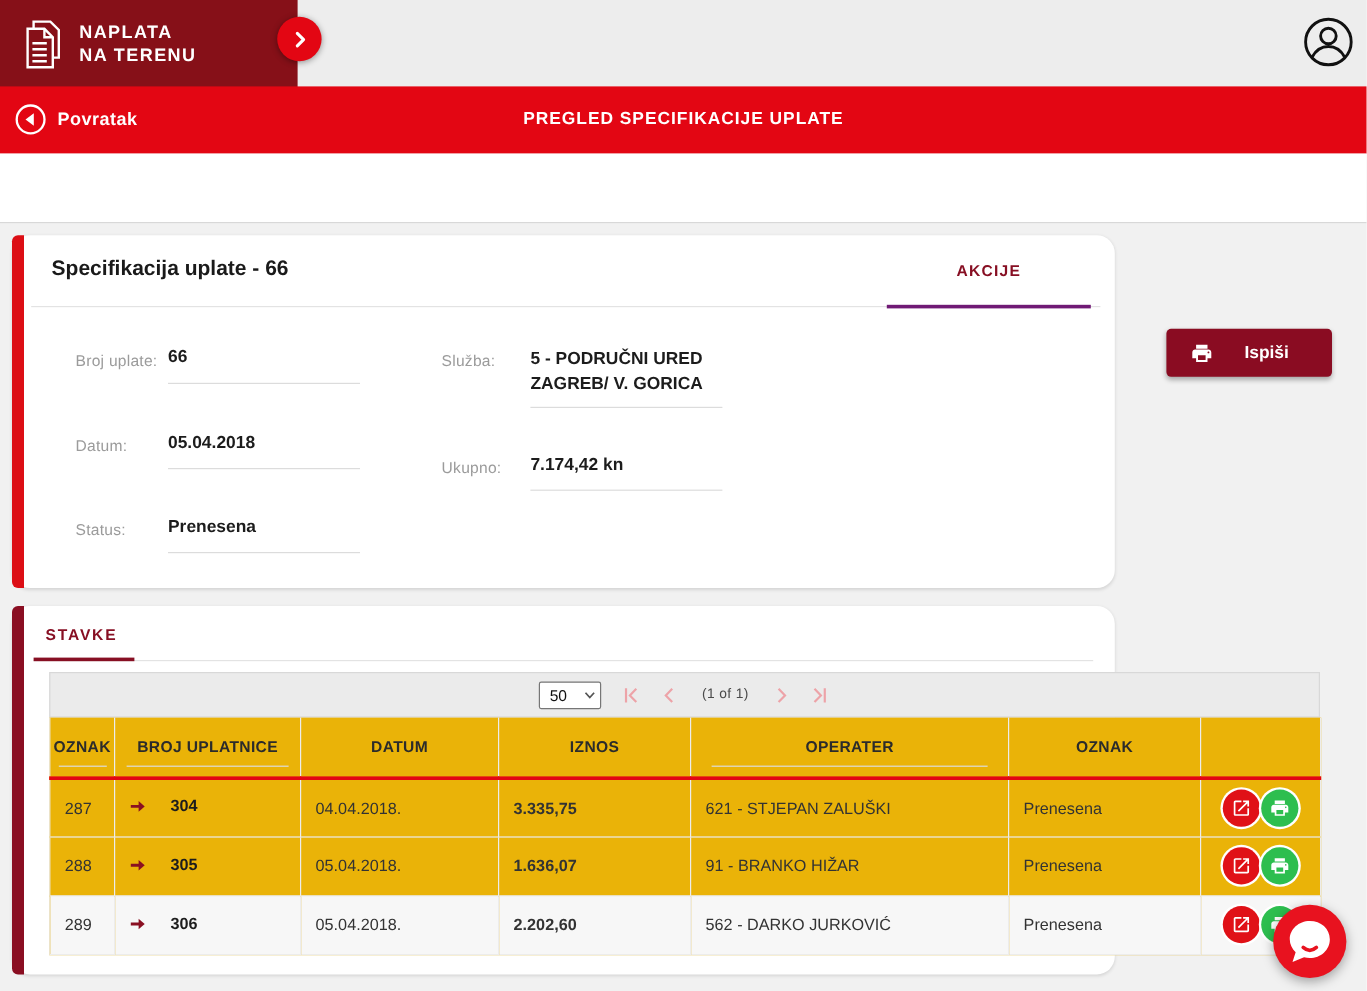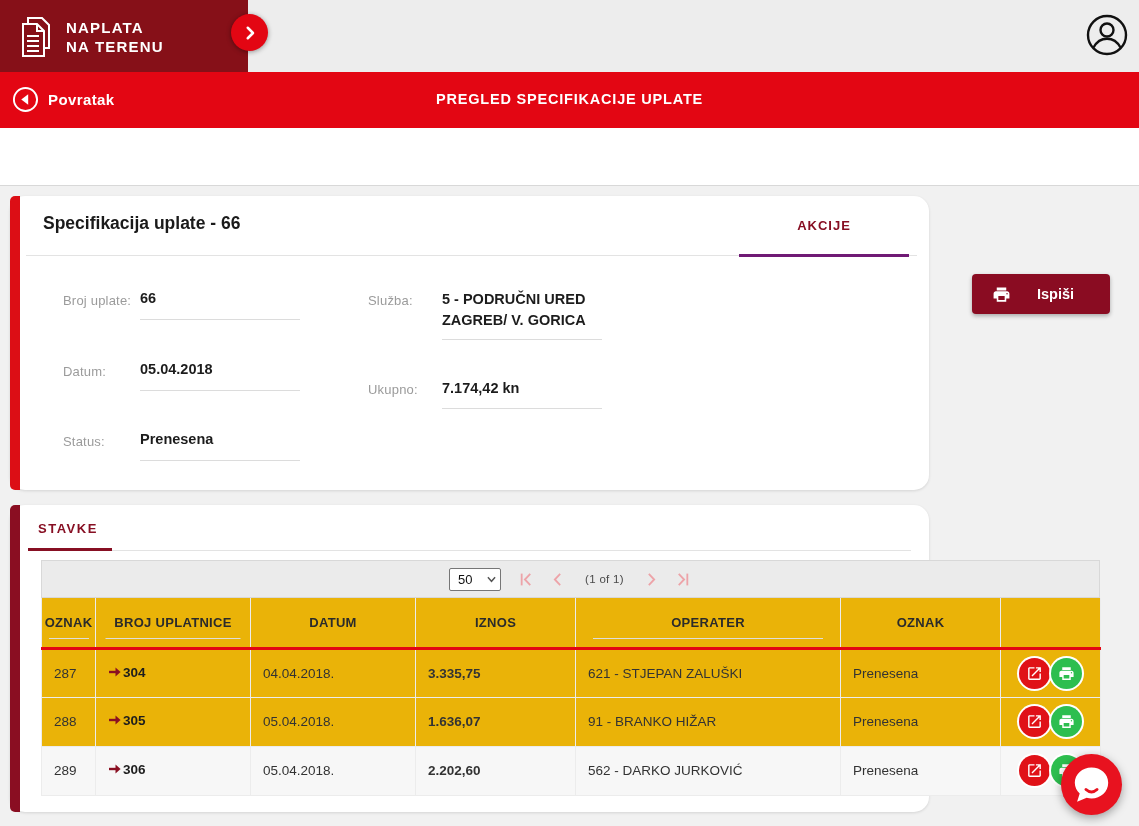--- a/index.html
+++ b/index.html
@@ -58,21 +58,21 @@
   
   .items-table { position:absolute; left:31px; top:93px; width:1059px; border-collapse:collapse; table-layout:fixed; background:#eab308; border-left:1px solid #ececec; border-right:1px solid #ececec; }
   .items-table thead tr { border-bottom:3px solid #e30613; }
   .items-table th { height:50px; font-size:13px; font-weight:bold; color:#2b2b2b; text-align:center; border-right:1px solid #ececec; position:relative; letter-spacing:.3px; overflow:hidden; white-space:nowrap; }
   .items-table th:last-child, .items-table td:last-child { border-right:none; }
   .items-table td { height:49px; font-size:13.5px; color:#333; border-right:1px solid #ececec; border-bottom:1px solid #ececec; padding:0 12px; overflow:hidden; white-space:nowrap; background:transparent; }
   .items-table tbody tr:nth-child(3) td { background:#f7f7f7; }
   .filter-line { position:absolute; bottom:8px; left:50%; transform:translateX(-50%); height:1px; background:#ddd; }
   .fl-oznaka { width:40px; } .fl-broj { width:135px; } .fl-operater { width:230px; }
   .c-oznaka { text-align:left; color:#3d79bd; cursor:pointer; }
-  .cell-flex { display:inline-flex; align-items:flex-start; gap:1px; }
+  .cell-flex { display:inline-flex; align-items:flex-end; gap:20px; }
   .c-broj b { color:#1d1d1d; }
   .c-iznos { font-weight:bold; color:#1d1d1d; }
   .c-actions { text-align:center; }
   .actions-flex { display:inline-flex; align-items:center; }
   .btn-circle { width:31px; height:31px; border-radius:50%; border:none; display:inline-flex; align-items:center; justify-content:center; cursor:pointer; box-shadow:0 0 0 2px #fff; }
   .btn-open { background:#e01117; }
   .btn-print { background:#2dbe4f; margin-left:1px; }
 
   .chat-btn { position:absolute; right:17px; bottom:11px; width:61px; height:61px; border-radius:50%; background:#e8121f; border:none; box-shadow:0 3px 10px rgba(0,0,0,.35); cursor:pointer; padding:0; z-index:10; }
 </style>

